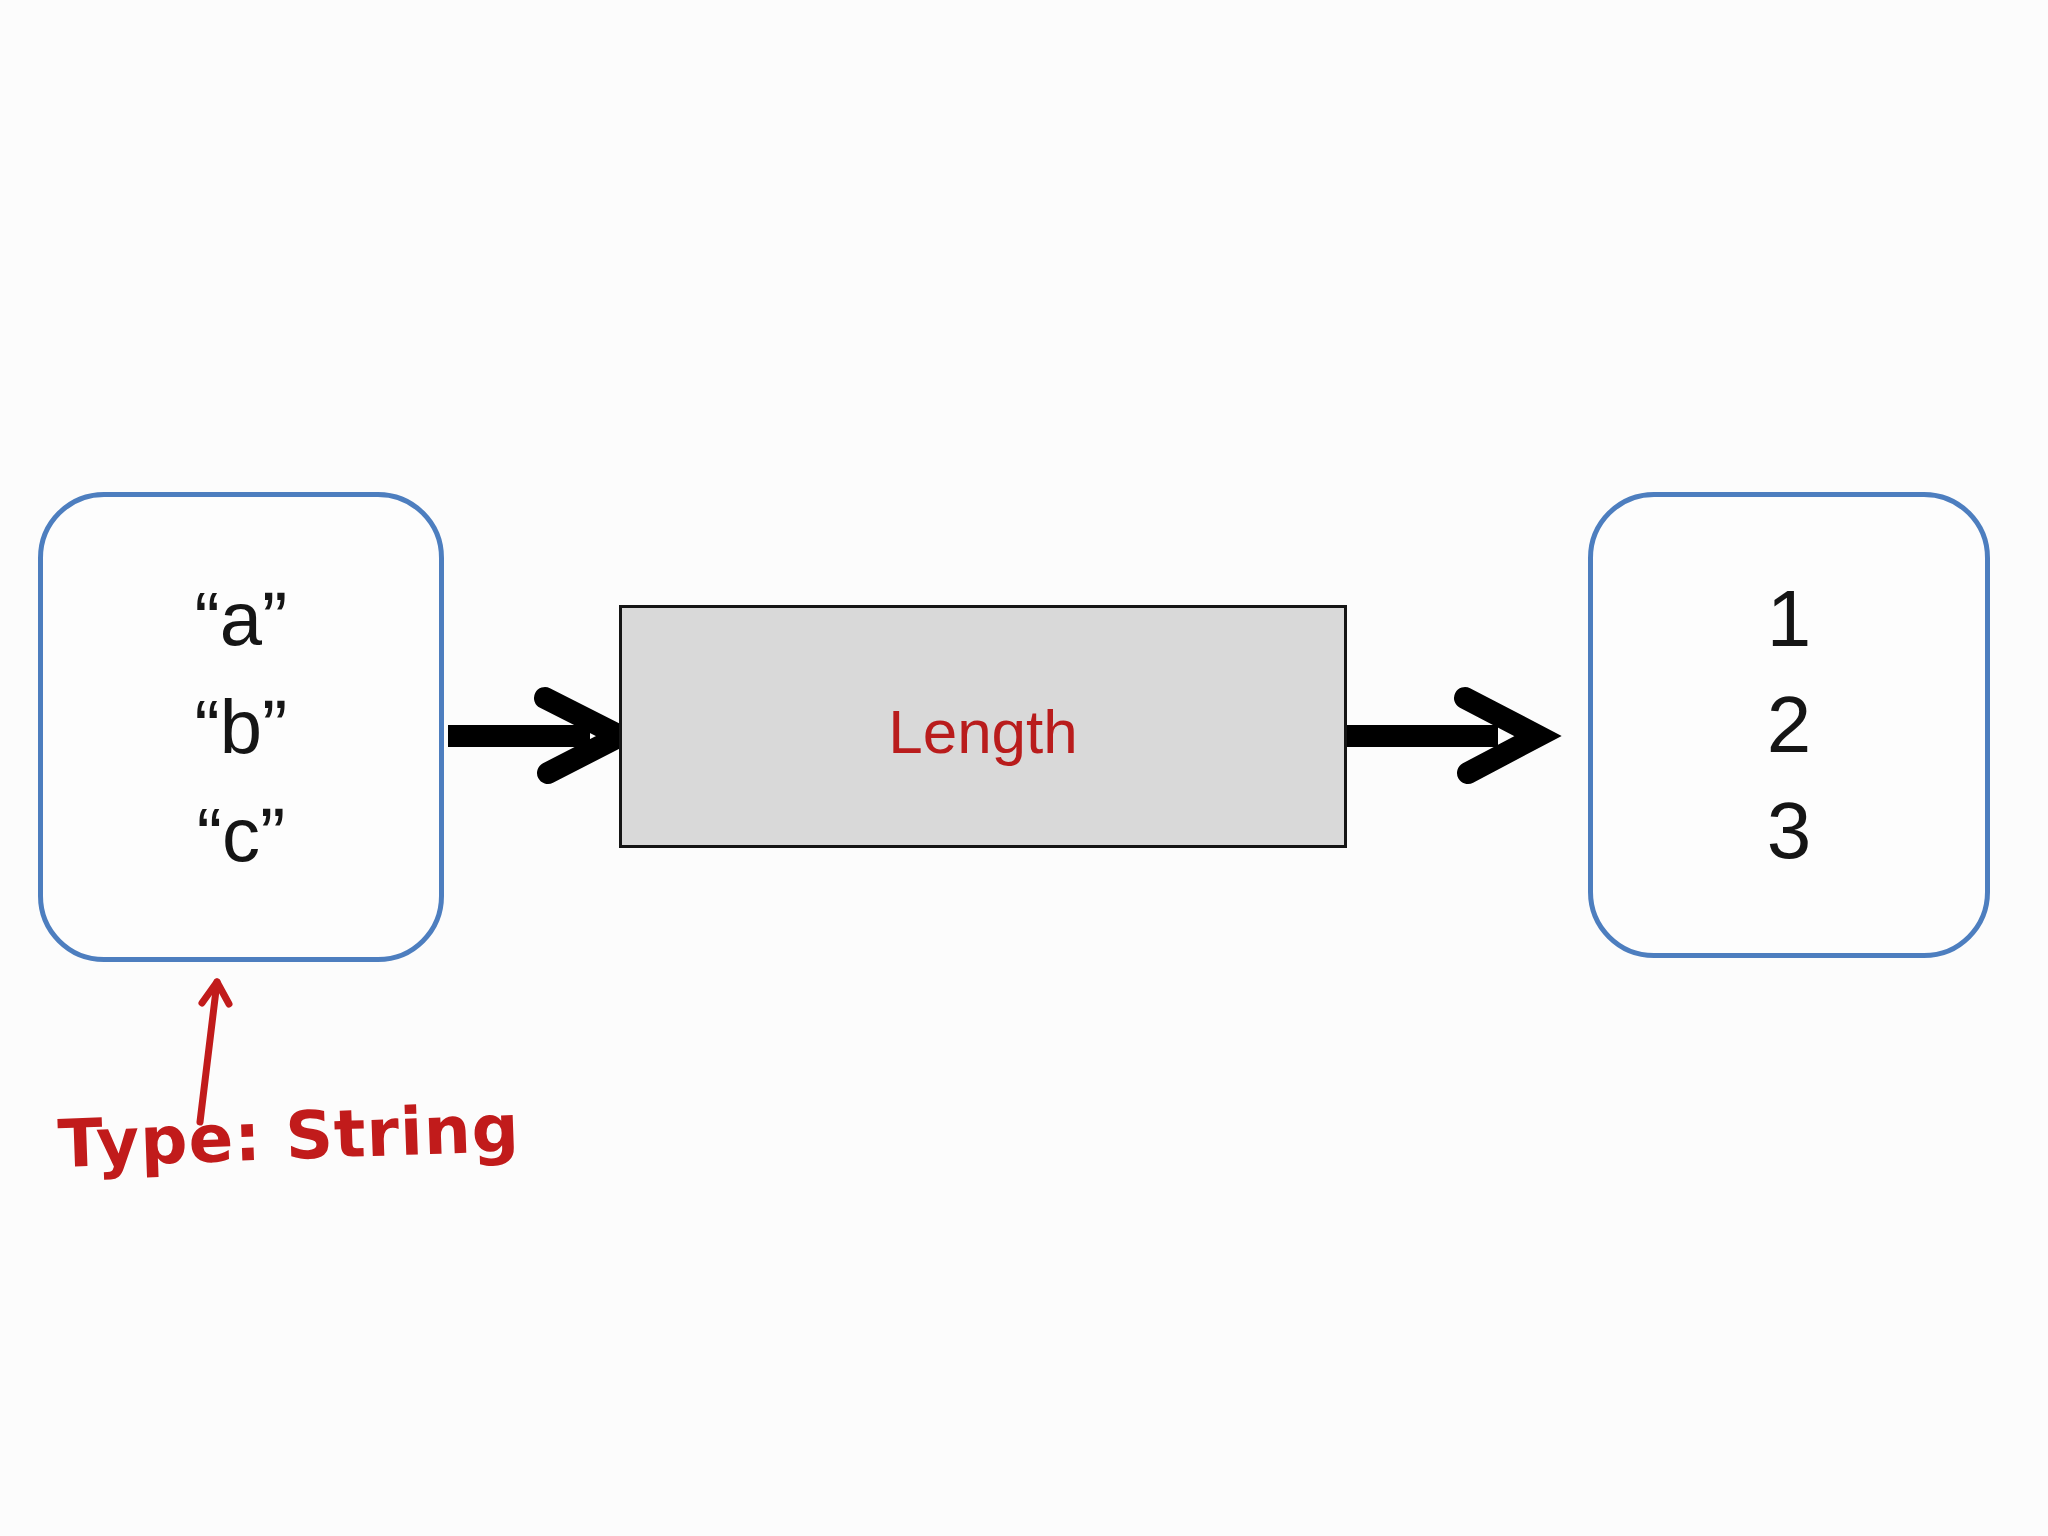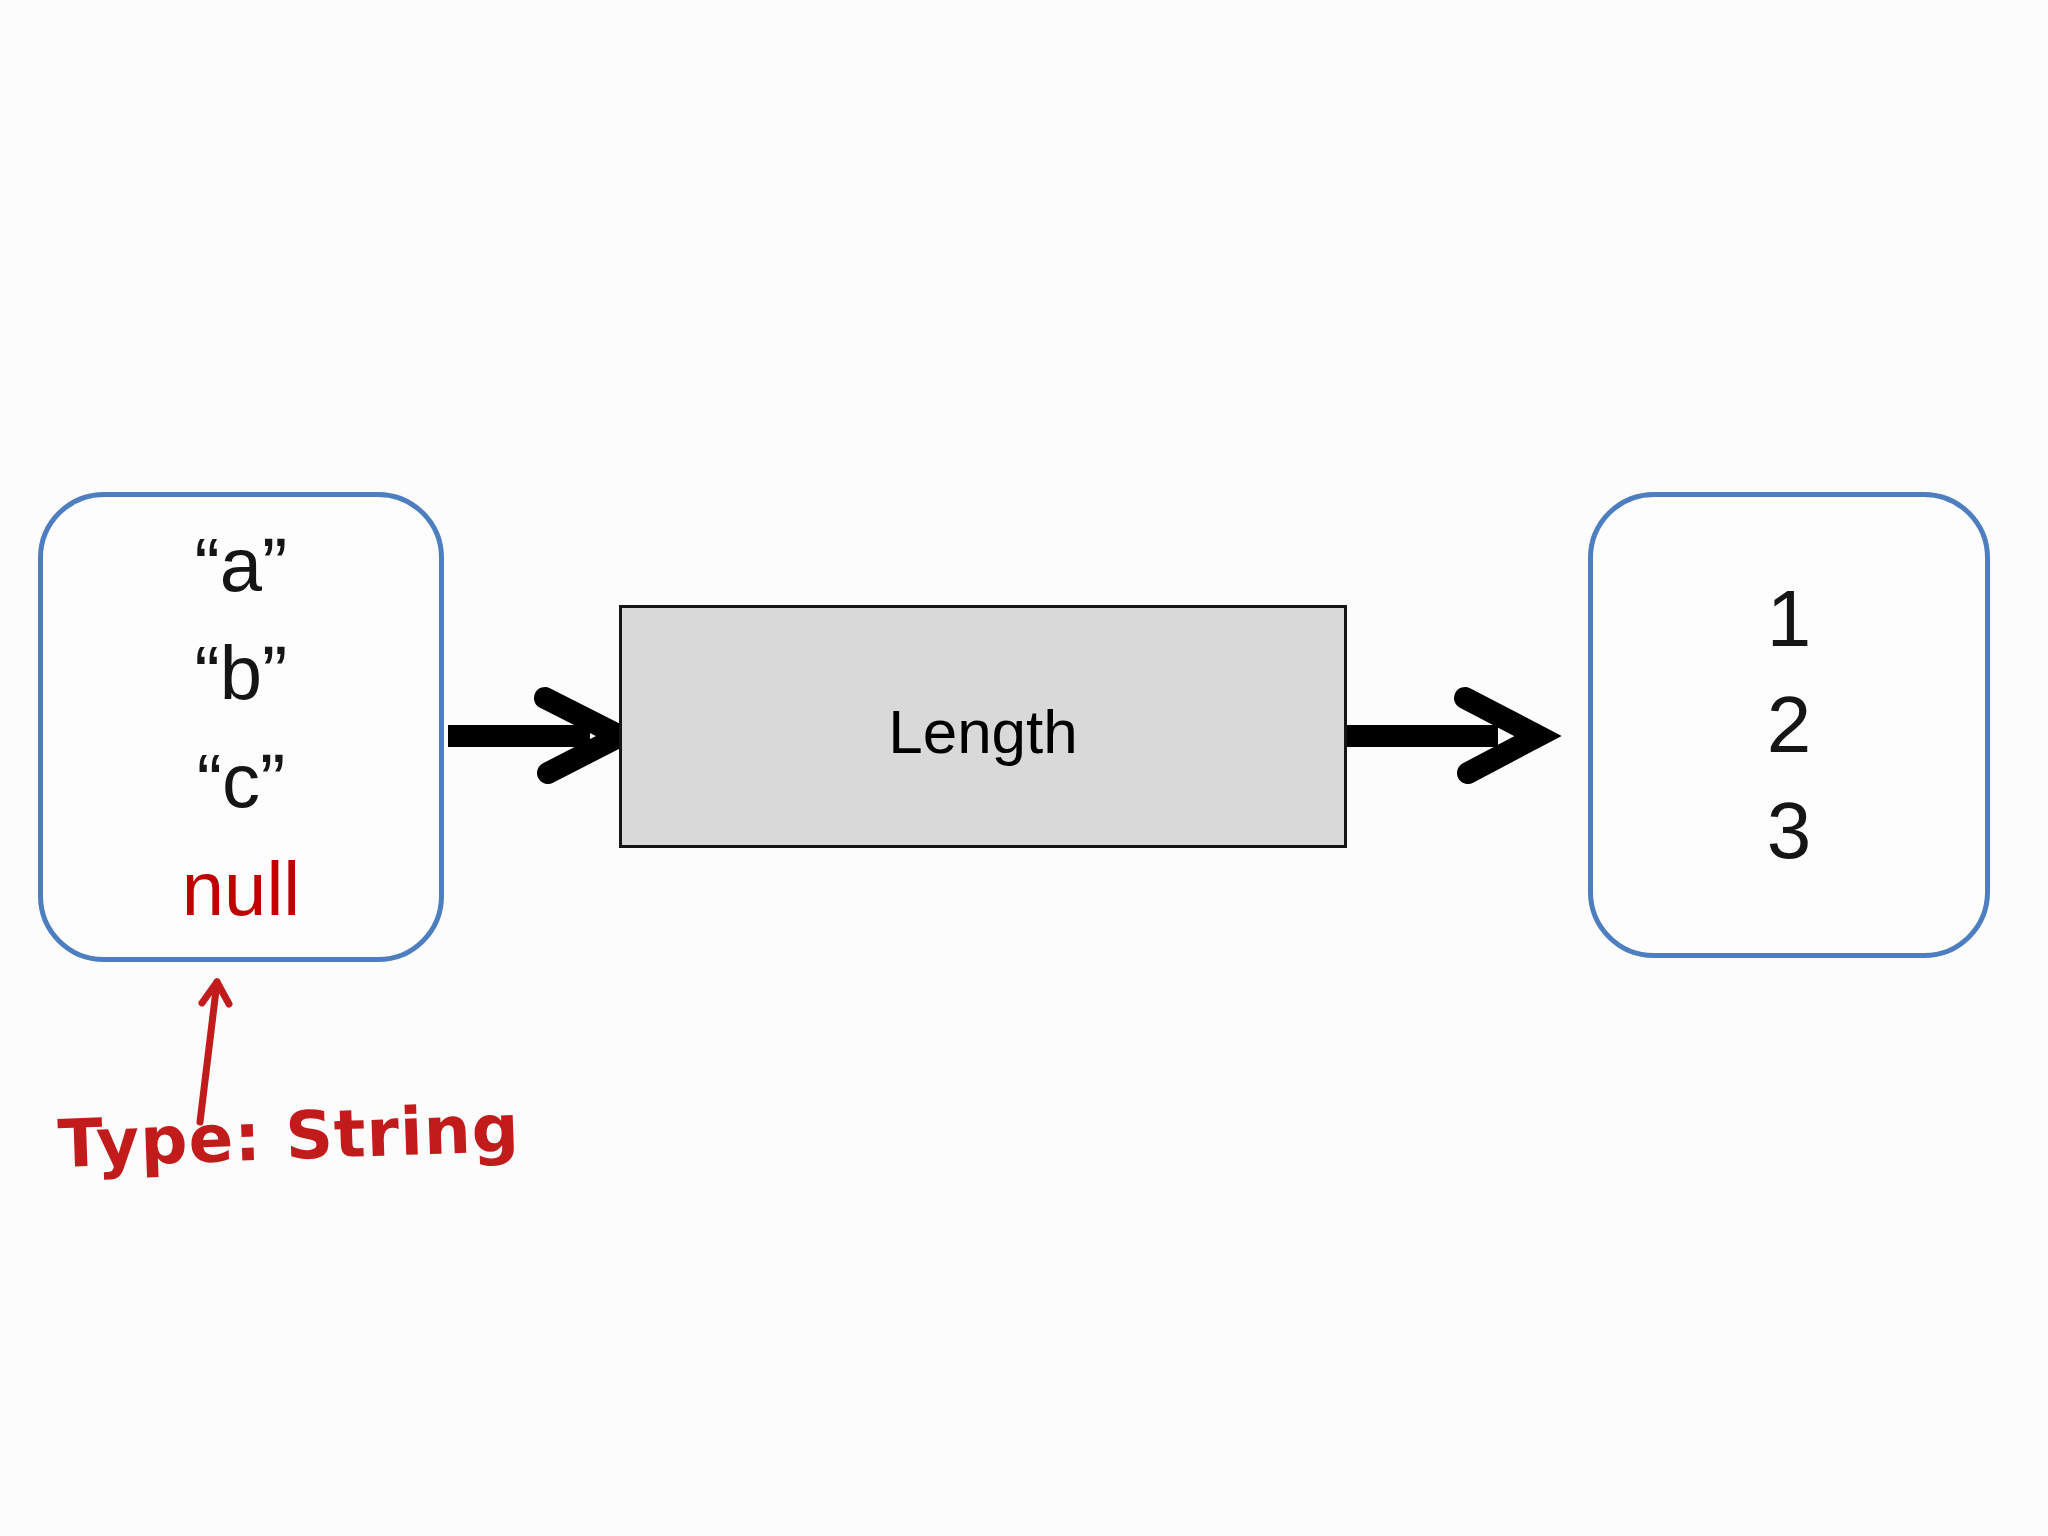--- a/index.html
+++ b/index.html
@@ -59,21 +59,21 @@
     height: 243px;
     background: #d9d9d9;
     border: 3px solid #151515;
     display: flex;
     flex-direction: column;
     align-items: center;
     justify-content: center;
     padding-top: 10px;
     font-size: 62px;
     line-height: 89px;
-    color: #000000;
+    color: #b91c1c;
     text-align: center;
   }
   .arrow-svg {
     position: absolute;
     overflow: visible;
   }
   #annotation-label {
     position: absolute;
     left: 58px;
     top: 1106px;
@@ -89,21 +89,20 @@
 </style>
 </head>
 <body>
 
 <div id="canvas">
 
   <div id="input-box" class="value-box">
     <div class="box-line">“a”</div>
     <div class="box-line">“b”</div>
     <div class="box-line">“c”</div>
-    <div class="box-line null-line">null</div>
   </div>
 
   <svg class="arrow-svg" style="left:440px; top:678px;" width="190" height="116" viewBox="0 0 190 116" aria-hidden="true">
     <path d="M8 58 H150" stroke="#000000" stroke-width="22" fill="none" stroke-linecap="butt"></path>
     <path d="M105 20 L180 58 L108 95" stroke="#000000" stroke-width="22" fill="none" stroke-linecap="round" stroke-linejoin="miter"></path>
   </svg>
 
   <div id="process-box">
     <div class="box-line">Length</div>
   </div>

